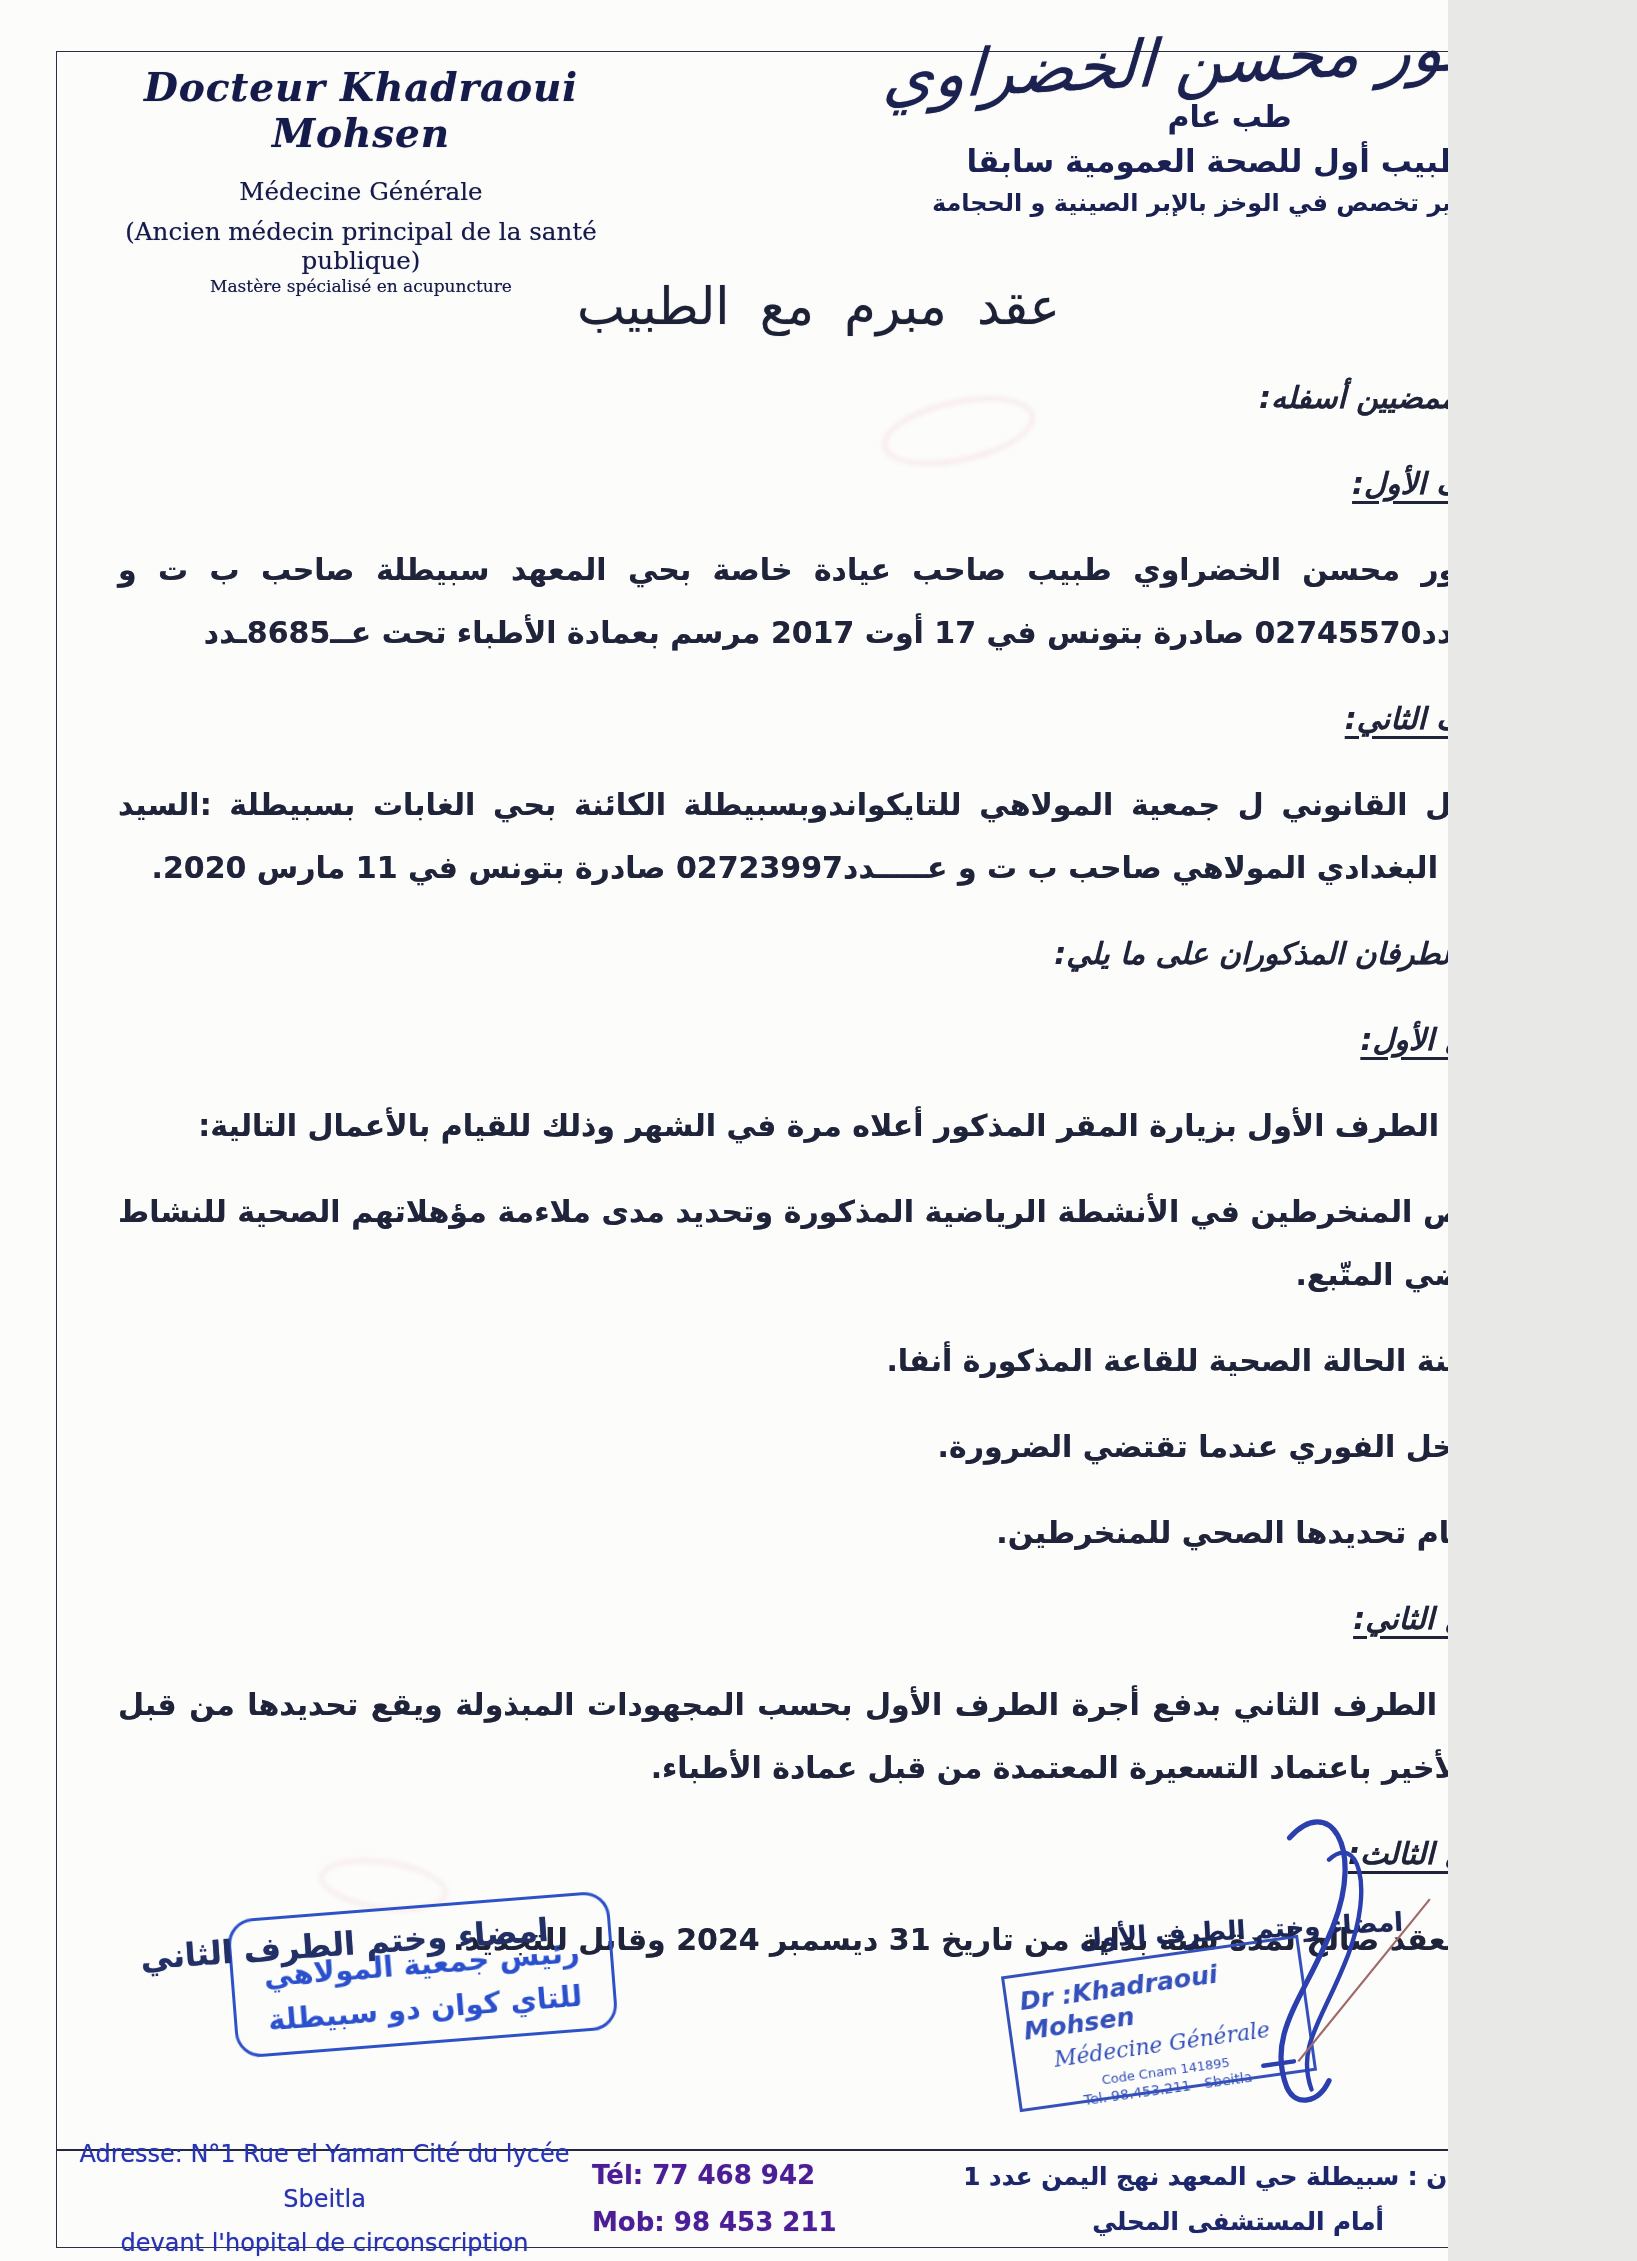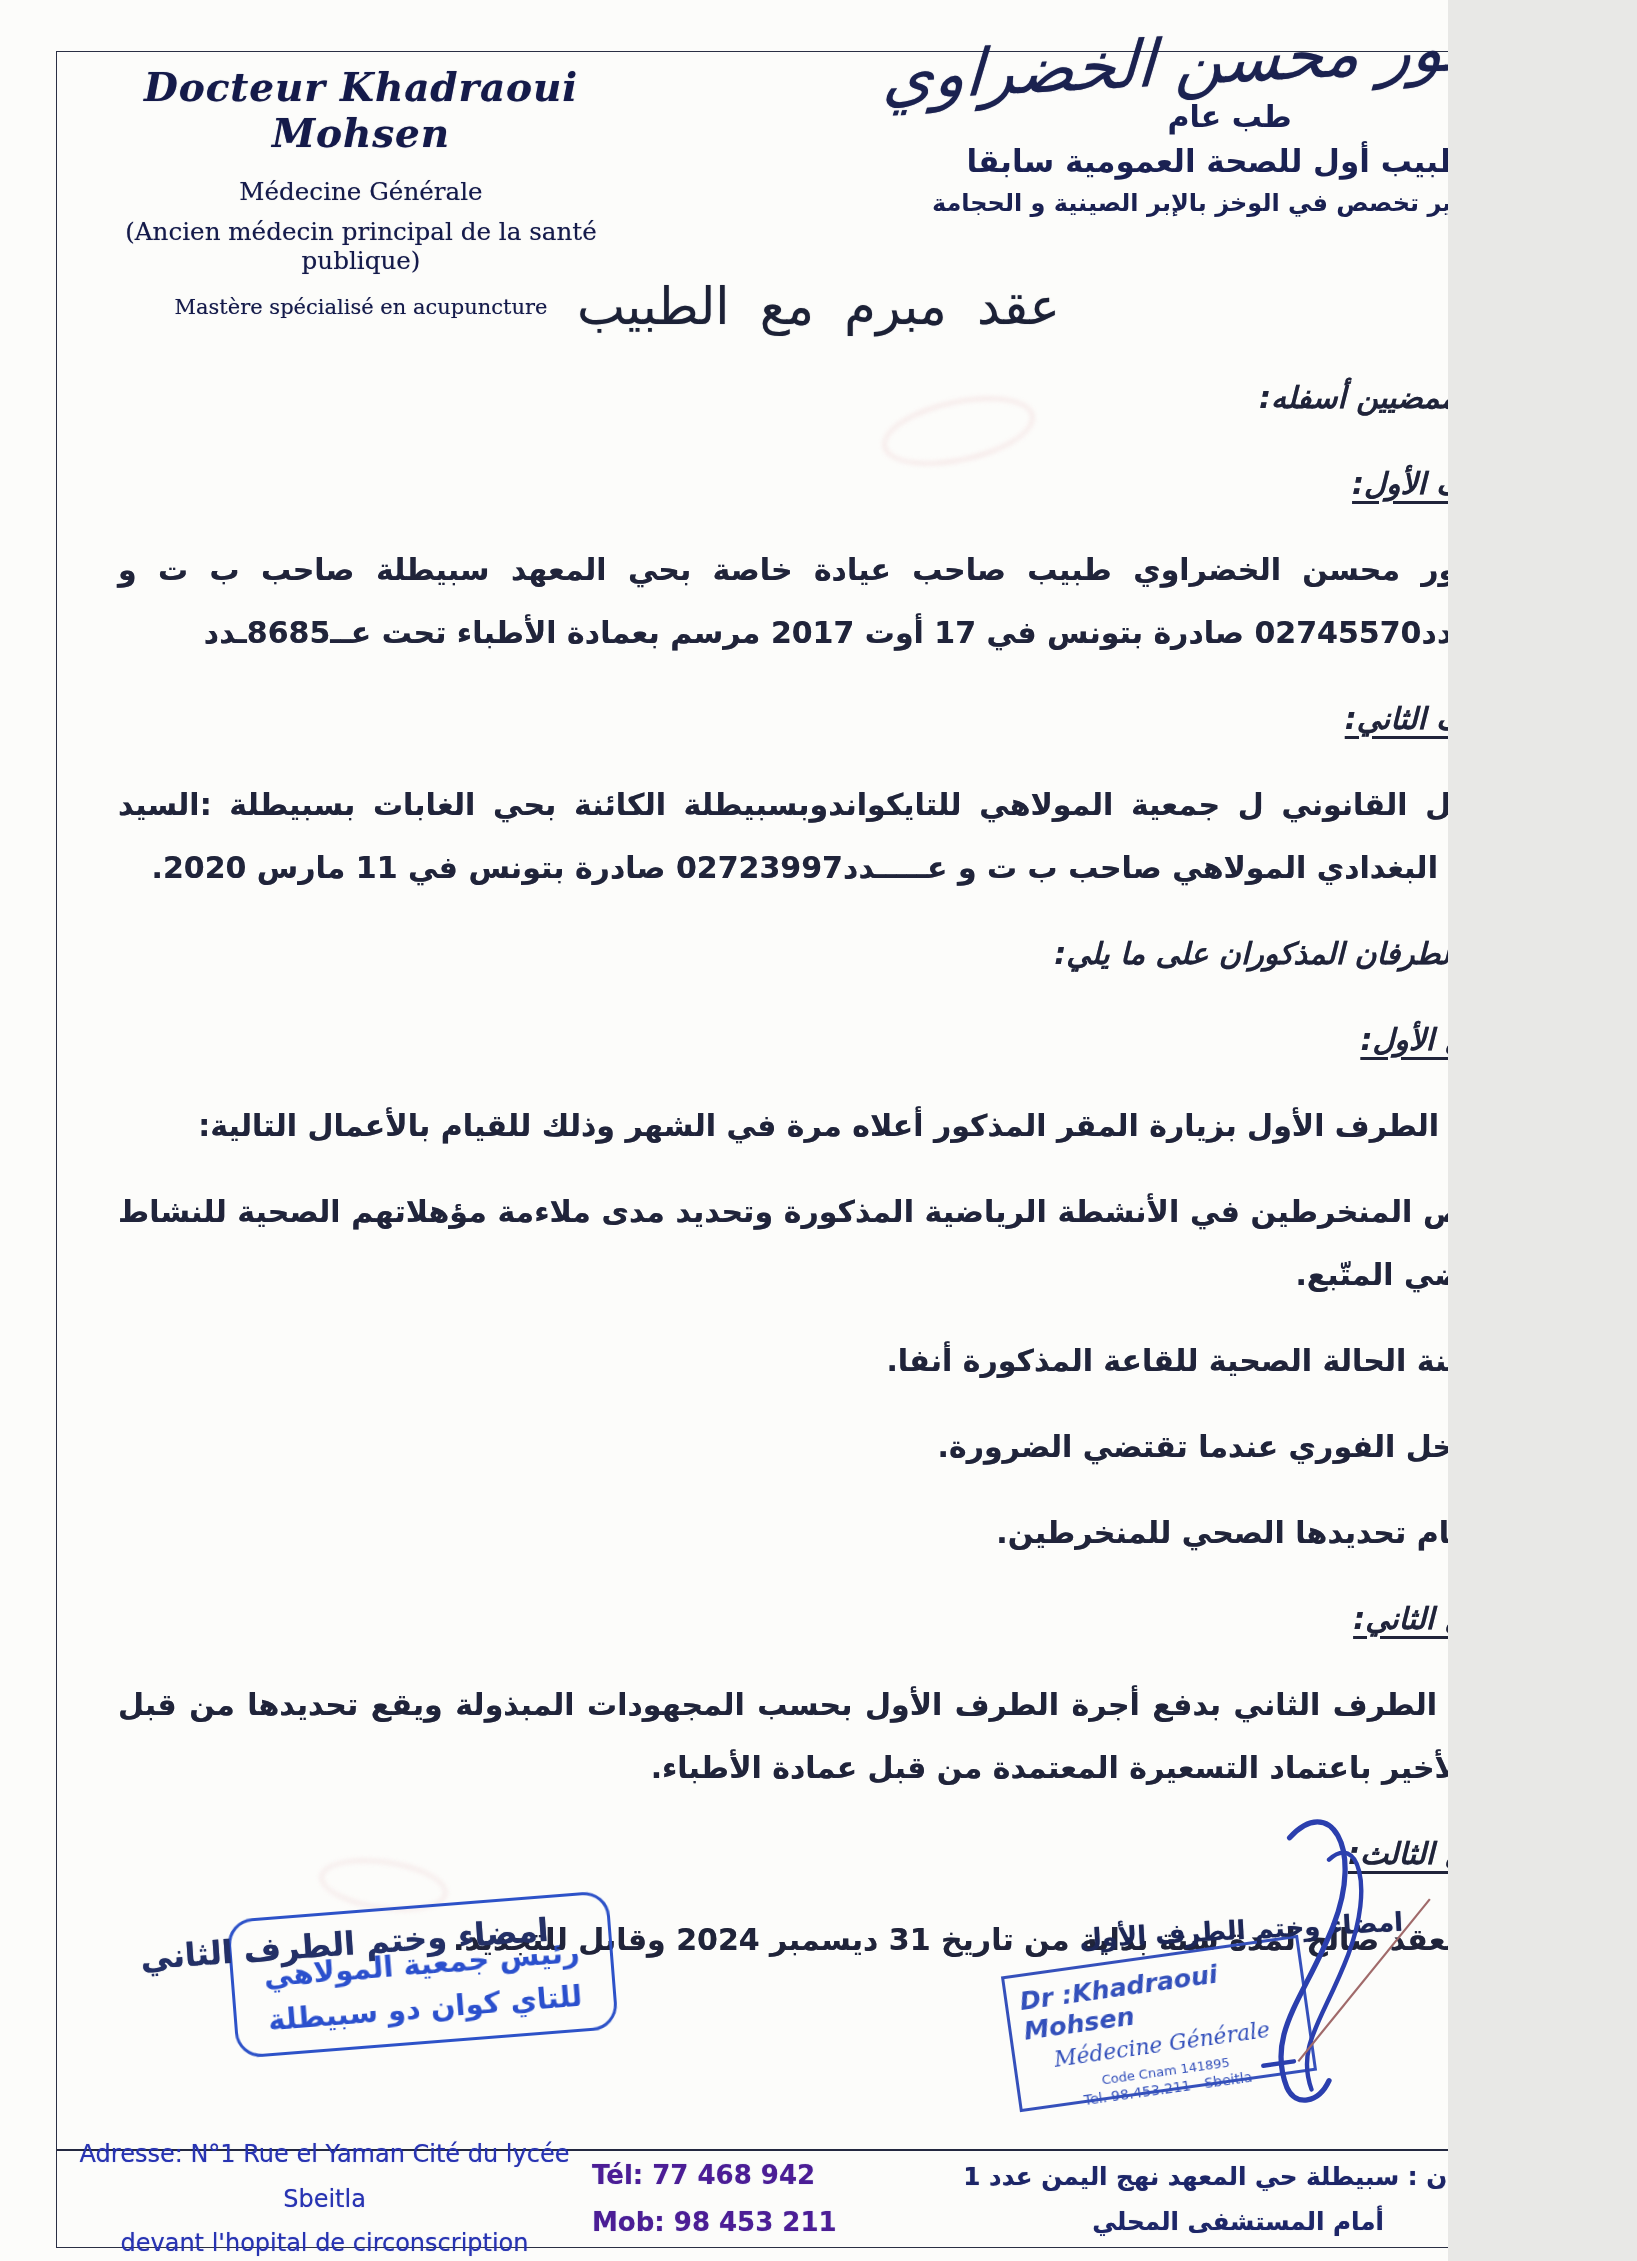--- a/index.html
+++ b/index.html
@@ -9,21 +9,21 @@
          border:1.8px solid #2a2f44;background:transparent;}
 
   
   .header{position:relative;height:221px;padding:12.3px 21px 0 23px;box-sizing:border-box;}
   .header-left{width:562px;text-align:center;color:#141a4a;}
   .doctor-name-fr{font-family:"DejaVu Serif",serif;font-style:italic;font-weight:bold;
                   font-size:39px;letter-spacing:0.9px;text-shadow:0 0 0.9px rgba(20,26,74,.55);}
   .hl{font-family:"DejaVu Serif",serif;font-size:24.6px;text-shadow:0 0 0.7px rgba(20,26,74,.5);}
   .hl1{margin-top:21px;}
   .hl2{margin-top:10.5px;}
-  .hl3{margin-top:20px;font-size:21px;}
+  .hl3{margin-top:1px;font-size:17px;}
   .header-right{position:absolute;right:12.3px;top:-30px;width:676px;text-align:center;
                 color:#1a2152;direction:rtl;}
   .calligraphy{font-size:65px;font-style:italic;font-weight:500;white-space:nowrap;
                transform:rotate(-3deg) skewX(-6deg);color:#1b2250;
                text-shadow:0 0 0.9px rgba(27,34,80,.6);}
   .ar1{font-size:30px;font-weight:bold;margin-top:1.8px;}
   .ar2{font-size:31px;font-weight:bold;margin-top:8.8px;}
   .ar3{font-size:24px;font-weight:bold;margin-top:10.5px;white-space:nowrap;}
 
   

